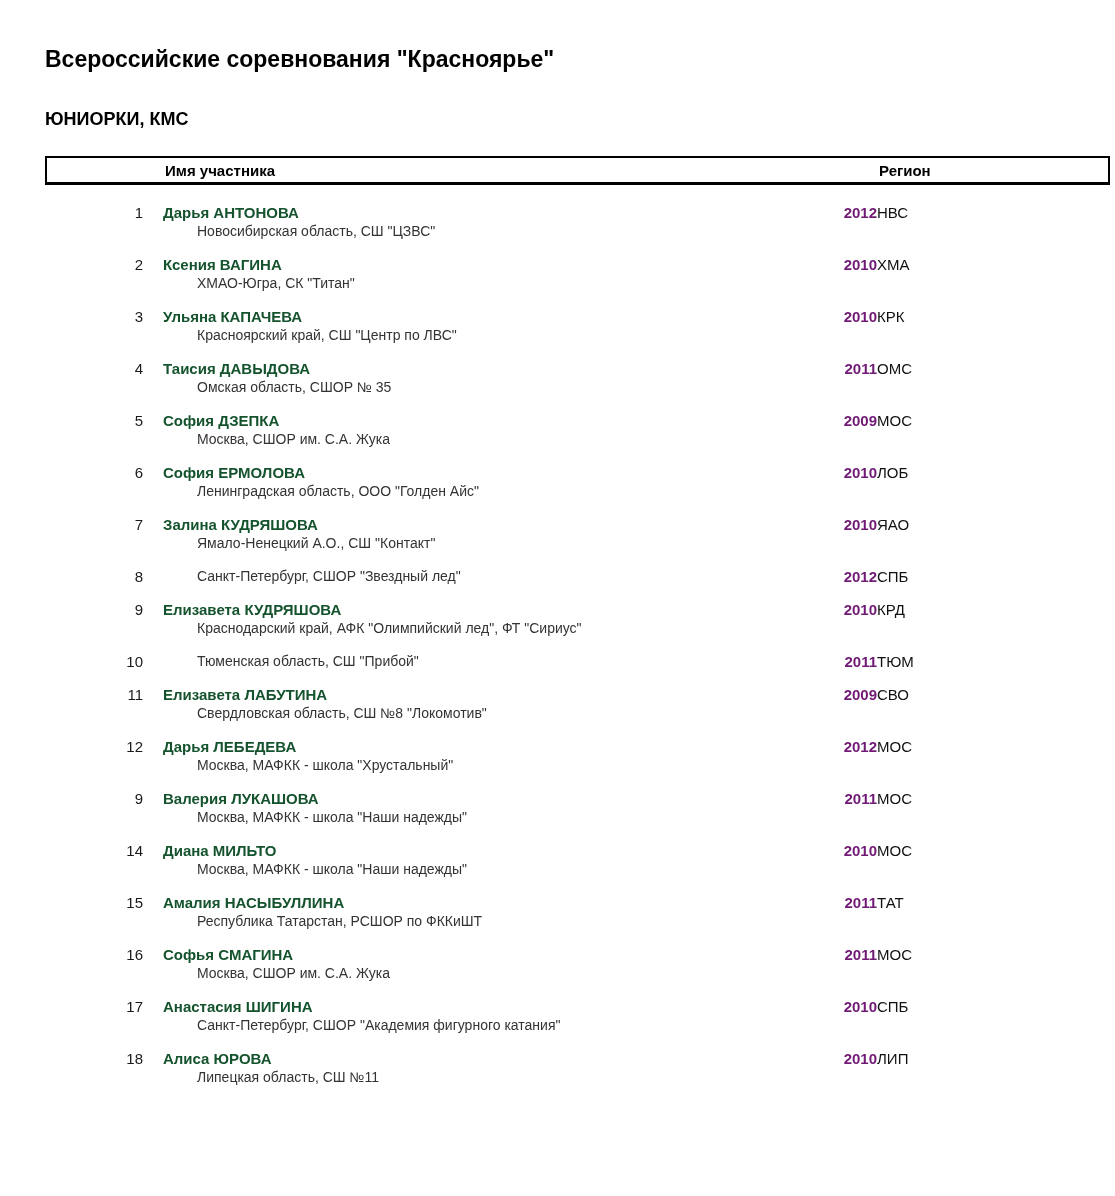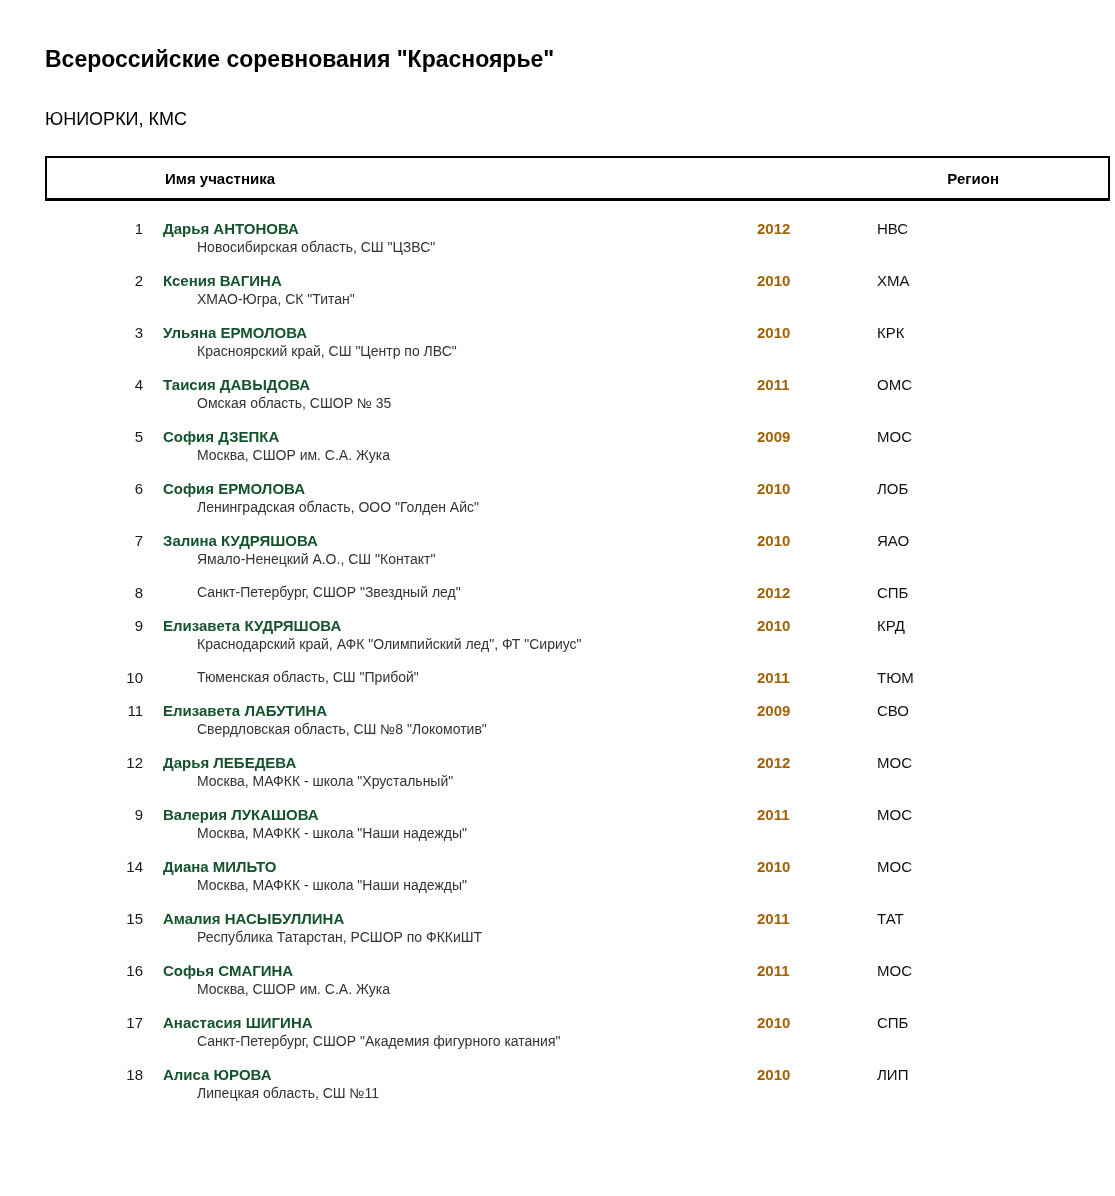--- a/index.html
+++ b/index.html
@@ -16,44 +16,44 @@
     margin: 46px 0 0 45px;
     font-size: 23px;
     line-height: 1.2;
     font-weight: bold;
     color: #000;
   }
   .subtitle {
     margin: 35px 0 0 45px;
     font-size: 18px;
     line-height: 1.2;
-    font-weight: normal;
+    font-weight: bold;
     color: #000;
   }
   .grid-cols {
     display: grid;
     grid-template-columns: 98px 614px 120px 120px 1fr;
     align-items: center;
   }
   .table-head {
     margin: 26px 0 0 45px;
     width: 1065px;
-    height: 45px;
+    height: 29px;
     box-sizing: border-box;
     border: 2px solid #000;
     border-bottom-width: 3px;
   }
   .table-head .head-name {
     padding-left: 20px;
     font-weight: bold;
     font-size: 15px;
   }
   .table-head .head-region {
     grid-column: 4;
-    text-align: right;
+    text-align: left;
     font-weight: bold;
     font-size: 15px;
   }
   .rows {
     margin: 18px 0 0 45px;
     width: 1065px;
   }
   .row {
     margin-bottom: 14px;
     align-items: start;
@@ -71,25 +71,25 @@
     font-weight: bold;
     color: #14532d;
   }
   .p-club {
     margin-left: 34px;
     font-size: 14px;
     line-height: 19px;
     color: #333;
   }
   .cell-year {
-    text-align: left;
-    font-size: 15px;
-    line-height: 19px;
-    font-weight: bold;
-    color: #a16207;
+    text-align: right;
+    font-size: 15px;
+    line-height: 19px;
+    font-weight: bold;
+    color: #701a75;
   }
   .cell-region {
     text-align: left;
     font-size: 15px;
     line-height: 19px;
     color: #111;
   }
 </style>
 </head>
 <body>
@@ -127,21 +127,21 @@
         <div class="p-club">ХМАО-Югра, СК "Титан"</div>
       </div>
       <div class="cell-year">2010</div>
       <div class="cell-region">ХМА</div>
       <div></div>
     </div>
 
     <div class="row grid-cols">
       <div class="cell-num">3</div>
       <div class="cell-name">
-        <div class="p-name">Ульяна ЕРМОЛОВА</div>
+        <div class="p-name">Ульяна КАПАЧЕВА</div>
         <div class="p-club">Красноярский край, СШ "Центр по ЛВС"</div>
       </div>
       <div class="cell-year">2010</div>
       <div class="cell-region">КРК</div>
       <div></div>
     </div>
 
     <div class="row grid-cols">
       <div class="cell-num">4</div>
       <div class="cell-name">

